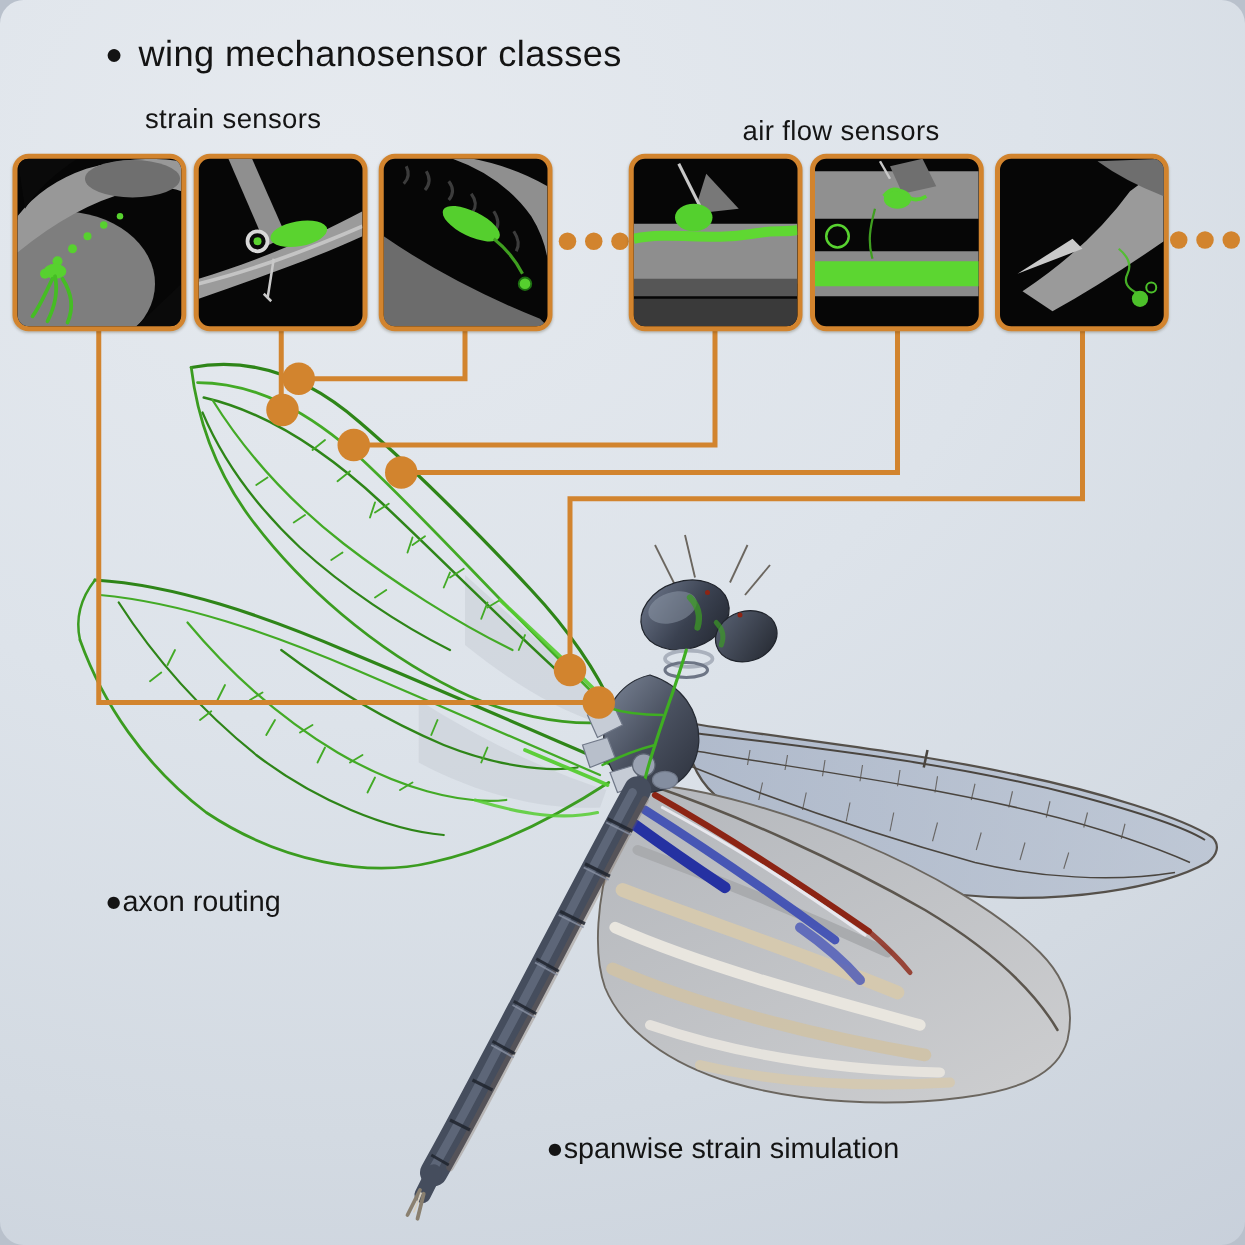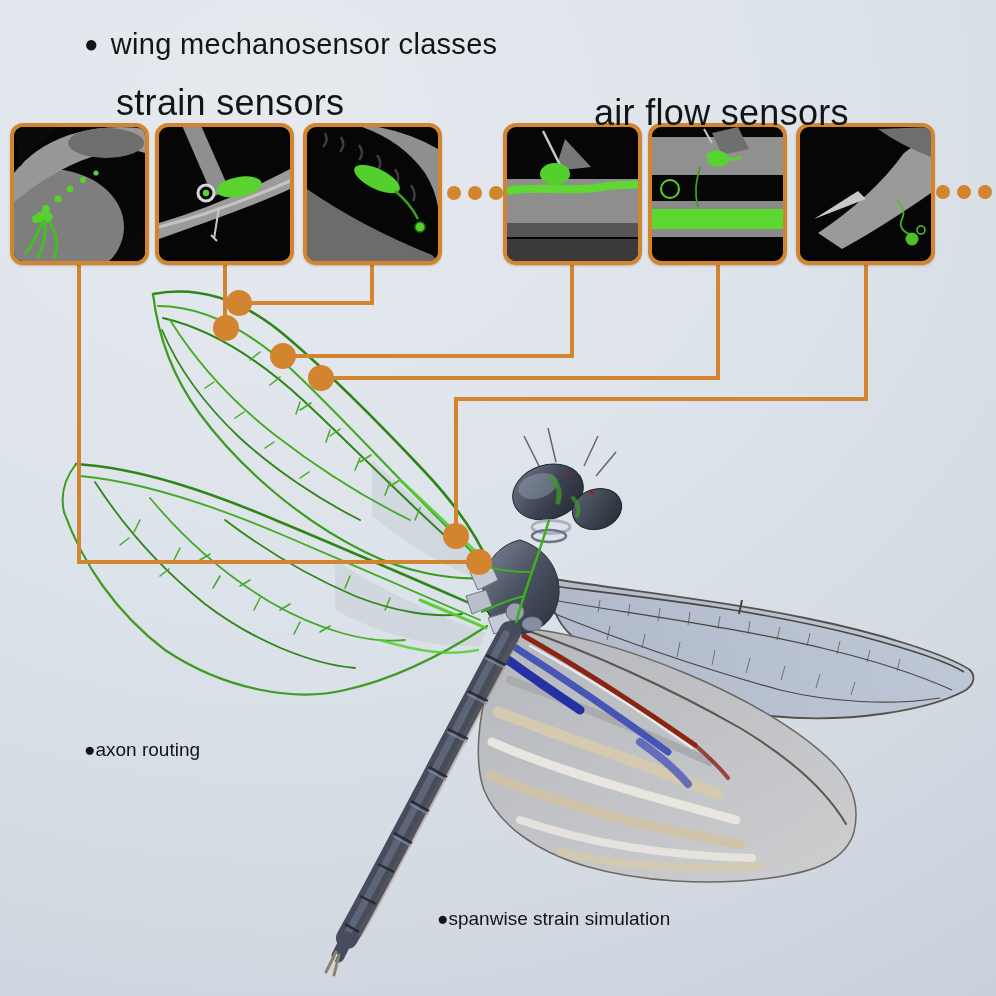--- a/index.html
+++ b/index.html
@@ -1,25 +1,25 @@
 <!DOCTYPE html>
 <html><head>
 <meta charset="utf-8">
 <style>
   html,body{margin:0;padding:0;background:#b9c1cc;}
   .canvas{
     position:relative;width:996px;height:996px;overflow:hidden;
     background:radial-gradient(130% 110% at 28% 12%, #e6eaef 0%, #dde3ea 42%, #d3dae2 72%, #c7cfda 100%);
-    font-family:"Liberation Sans", sans-serif;color:#141414;
+    font-family:"Liberation Sans", sans-serif;color:#141414;border-radius:19px;
   }
   .layer{position:absolute;left:0;top:0;}
   .label{position:absolute;white-space:nowrap;font-size:29px;letter-spacing:.3px;z-index:5;}
   .label .bullet{font-size:24px;margin-right:12px;vertical-align:2px;}
-  .group-label{position:absolute;white-space:nowrap;font-size:36px;letter-spacing:.3px;z-index:5;}
-  .anno-block{position:absolute;z-index:5;font-size:19px;line-height:43px;white-space:nowrap;margin-top:28px;}
+  .group-label{position:absolute;white-space:nowrap;font-size:22px;letter-spacing:.3px;z-index:5;}
+  .anno-block{position:absolute;z-index:5;font-size:23px;line-height:43px;white-space:nowrap;}
   .thumb{
     position:absolute;top:123px;width:131px;height:134px;background:#060606;
     border:4px solid #d2842e;border-radius:13px;overflow:hidden;z-index:4;
     box-shadow:0 1px 2px rgba(60,50,20,.25);
   }
   .thumb svg{display:block;width:131px;height:134px;}
   .dots{position:absolute;display:flex;gap:7px;z-index:4;}
   .dots i{width:14px;height:14px;border-radius:50%;background:#d2842e;display:block;}
 </style>
 </head>
@@ -351,17 +351,17 @@
       <i></i>
       <i></i>
   </div>
 
   <div class="anno-block" style="left:84px;top:700px;">
     <div>
       <span class="bullet">●</span><span>axon routing</span>
     </div>
   </div>
 
-  <div class="anno-block" style="left:437px;top:869px;">
+  <div class="anno-block" style="left:437px;top:897px;">
     <span class="bullet">●</span><span>spanwise strain simulation</span>
   </div>
 
 </div>
 
 </body></html>

